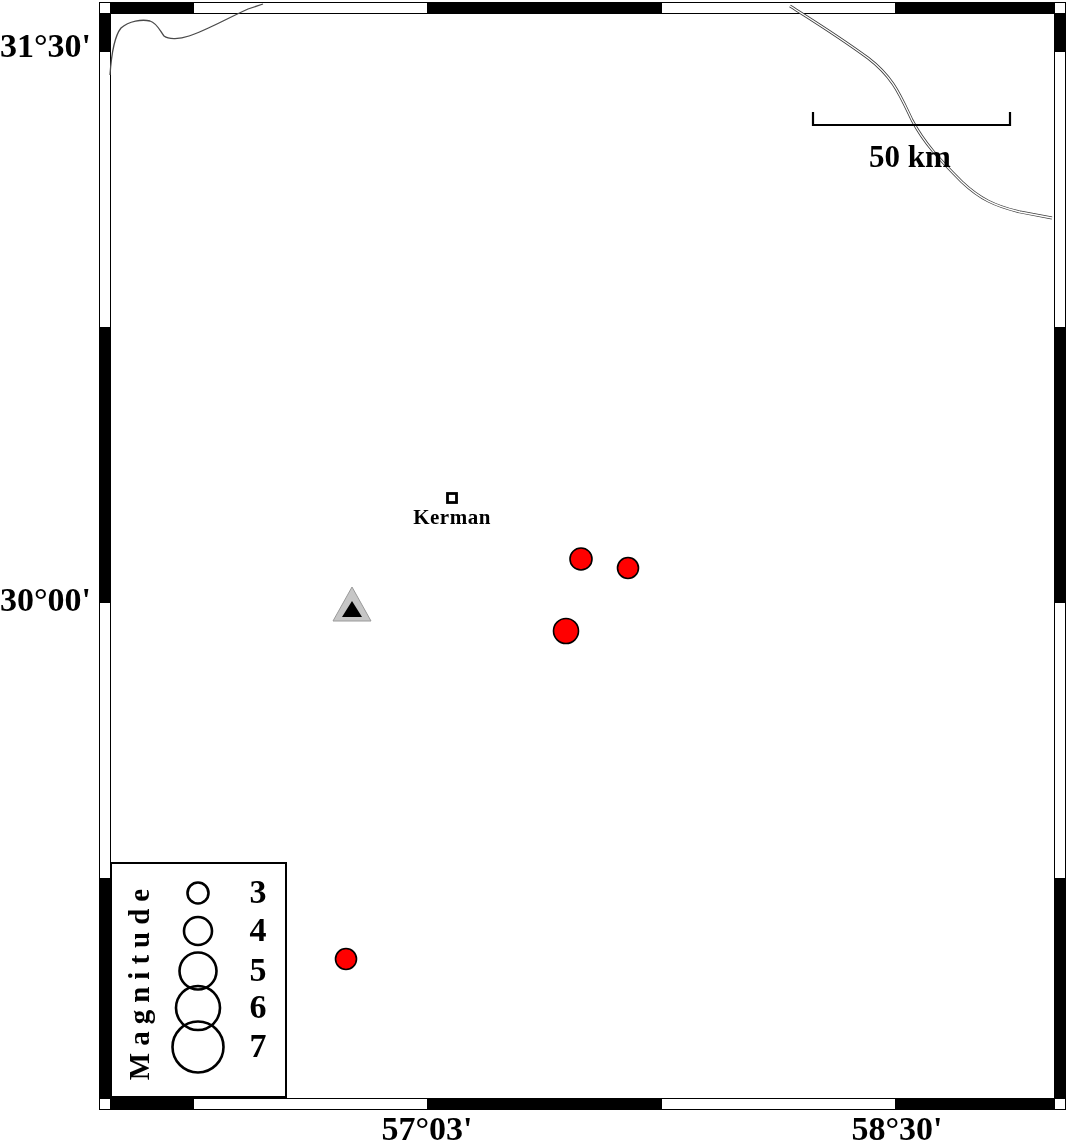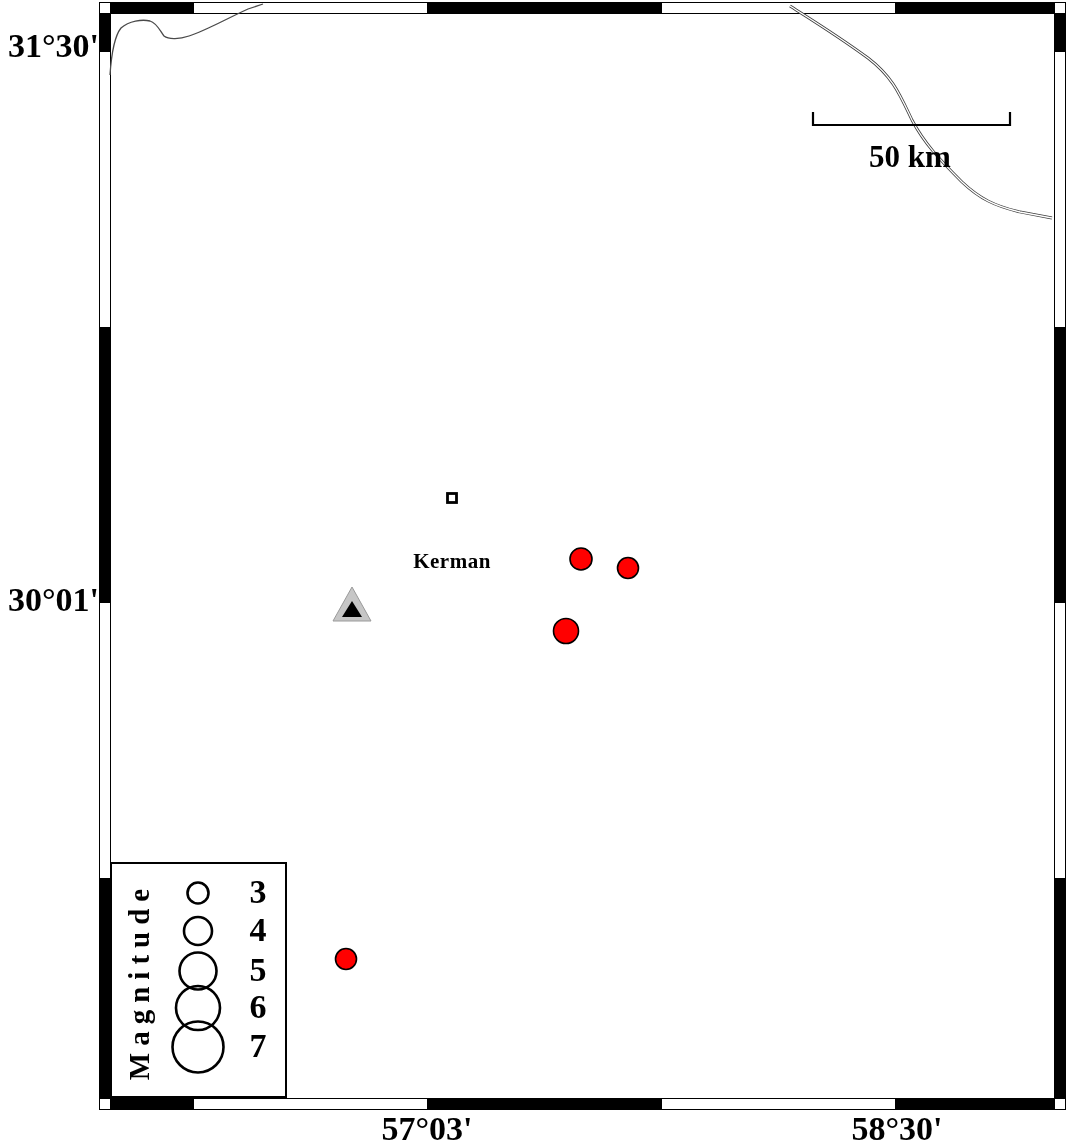--- a/index.html
+++ b/index.html
@@ -2,24 +2,24 @@
 <html><head>
 <meta charset="utf-8">
 <style>
   html,body{margin:0;padding:0;background:#ffffff;}
   #stage{
     position:relative;width:1066px;height:1147px;background:#ffffff;
     font-family:"Liberation Serif","DejaVu Serif",serif;color:#000;overflow:hidden;
   }
   #map-svg{position:absolute;left:0;top:0;z-index:2;}
   .lbl{position:absolute;font-weight:bold;white-space:nowrap;z-index:3;}
-  .lat-label{font-size:34px;left:8px;width:88px;text-align:right;transform:translateY(-54%);}
+  .lat-label{font-size:34px;left:0;width:88px;text-align:right;transform:translateY(-54%);}
   .lon-label{font-size:34px;top:1110px;transform:translateX(-50%);}
   .scale-label{font-size:31px;left:910px;top:157px;transform:translate(-50%,-50%);}
-  .city-label{font-size:21px;letter-spacing:0.5px;left:452px;top:517px;transform:translate(-50%,-50%);margin-top:44px;}
+  .city-label{font-size:21px;letter-spacing:0.5px;left:452px;top:517px;transform:translate(-50%,-50%);}
   .legend-box{
     position:absolute;left:110px;top:862px;width:177px;height:236px;
     background:#ffffff;border:2px solid #000;box-sizing:border-box;z-index:1;
   }
   .legend-title{
     font-size:29px;letter-spacing:7px;left:139px;top:981px;
     transform:translate(-50%,-50%) rotate(-90deg);z-index:3;
   }
   .legend-num{font-size:34px;left:258px;transform:translate(-50%,-52%);z-index:3;}
 </style>
@@ -89,21 +89,21 @@
     <g id="legend-circles">
         <circle cx="198" cy="893" r="10.5" fill="none" stroke="#000" stroke-width="2.6"></circle>
         <circle cx="198" cy="931" r="14" fill="none" stroke="#000" stroke-width="2.6"></circle>
         <circle cx="198" cy="971" r="18.5" fill="none" stroke="#000" stroke-width="2.6"></circle>
         <circle cx="198" cy="1008" r="22" fill="none" stroke="#000" stroke-width="2.6"></circle>
         <circle cx="198" cy="1047" r="25.5" fill="none" stroke="#000" stroke-width="2.6"></circle>
       </g>
   </svg>
 
   <div class="lbl lat-label" style="top:48px">31°30'</div>
-  <div class="lbl lat-label" style="top:602px">30°01'</div>
+  <div class="lbl lat-label" style="top:602px">30°00'</div>
   <div class="lbl lon-label" style="left:427px">57°03'</div>
   <div class="lbl lon-label" style="left:897px">58°30'</div>
   <div class="lbl scale-label">50 km</div>
   <div class="lbl city-label">Kerman</div>
   <div class="lbl legend-title">Magnitude</div>
   <div class="lbl legend-num" style="top:893px">3</div>
   <div class="lbl legend-num" style="top:931px">4</div>
   <div class="lbl legend-num" style="top:971px">5</div>
   <div class="lbl legend-num" style="top:1008px">6</div>
   <div class="lbl legend-num" style="top:1047px">7</div>

